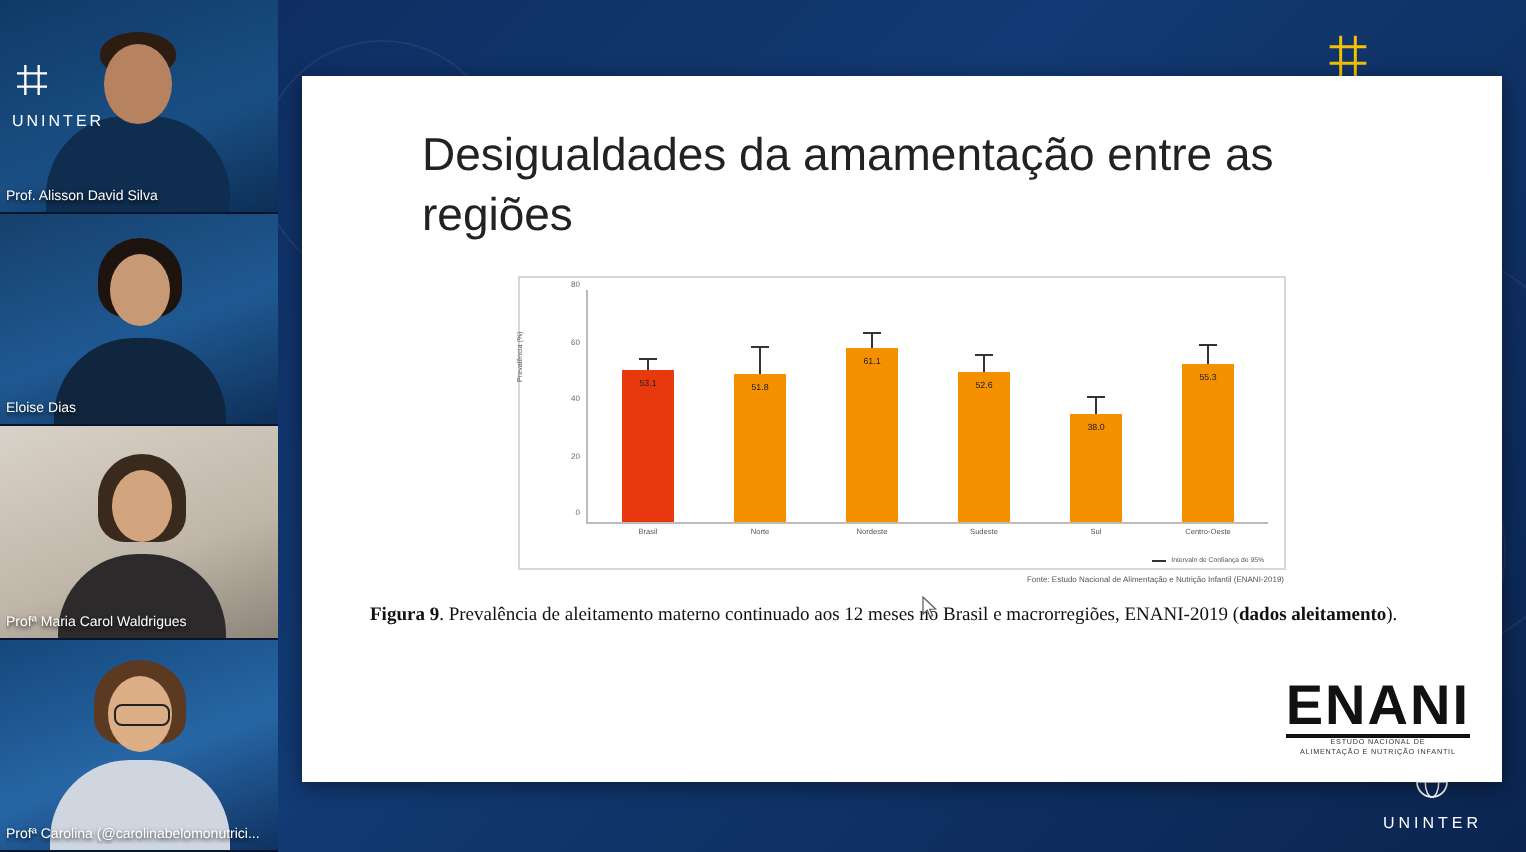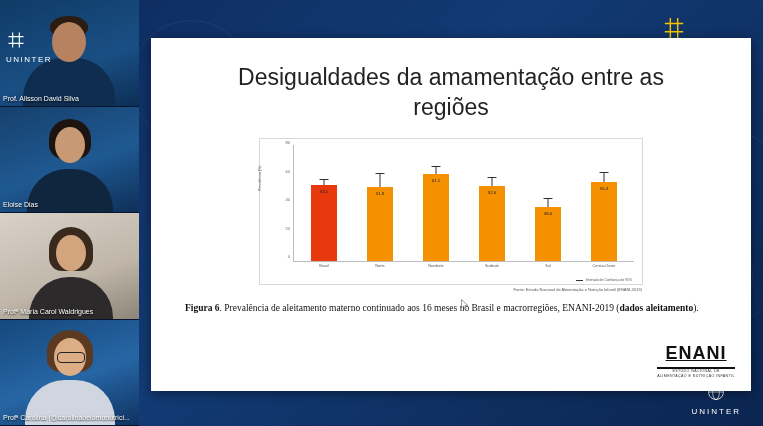--- a/index.html
+++ b/index.html
@@ -114,21 +114,20 @@
   .slide {
     position: absolute;
     left: 151px;
     top: 38px;
     width: 600px;
     height: 353px;
     background: #ffffff;
     box-shadow: 0 2px 10px rgba(0,0,0,0.45);
   }
   .slide-title {
-    text-align: center;
     font-size: 23px;
     color: #222;
     line-height: 30px;
     margin: 24px 60px 16px 60px;
     font-weight: 400;
   }
   .chart-wrap {
     position: relative;
     margin: 14px auto 0 auto;
     width: 382px;
@@ -285,27 +284,26 @@
 
   
   .enani-logo {
     position: absolute;
     right: 16px;
     bottom: 12px;
     text-align: center;
     color: #111;
   }
   .enani-logo .word {
-    font-size: 18px;
+    font-size: 28px;
     font-weight: bold;
     letter-spacing: 1px;
     line-height: 26px;
     border-bottom: 2px solid #111;
     padding-bottom: 1px;
-    text-decoration: underline;
   }
   .enani-logo .sub1,
   .enani-logo .sub2 {
     font-size: 3.6px;
     letter-spacing: 0.4px;
     line-height: 5px;
     color: #333;
   }
 
   
@@ -476,21 +474,21 @@
       <div class="cursor">
         <svg width="8" height="11" viewBox="0 0 8 11" aria-hidden="true">
           <path d="M0.5 0.5 L0.5 9 L2.6 7.1 L4 10.3 L5.3 9.7 L3.9 6.6 L6.8 6.5 Z" fill="#ffffff" stroke="#555" stroke-width="0.6"></path>
         </svg>
       </div>
     </div>
 
     <div class="source-note">Fonte: Estudo Nacional de Alimentação e Nutrição Infantil (ENANI-2019)</div>
 
     <div class="figure-caption">
-      <b>Figura 6</b><span>. Prevalência de aleitamento materno continuado aos 16 meses no Brasil e macrorregiões, ENANI-2019 (</span><b>dados aleitamento</b><span>).</span>
+      <b>Figura 9</b><span>. Prevalência de aleitamento materno continuado aos 12 meses no Brasil e macrorregiões, ENANI-2019 (</span><b>dados aleitamento</b><span>).</span>
     </div>
 
     <div class="enani-logo">
       <div class="word">ENANI</div>
       <div class="sub1">ESTUDO NACIONAL DE</div>
       <div class="sub2">ALIMENTAÇÃO E NUTRIÇÃO INFANTIL</div>
     </div>
 
   </div>
 

